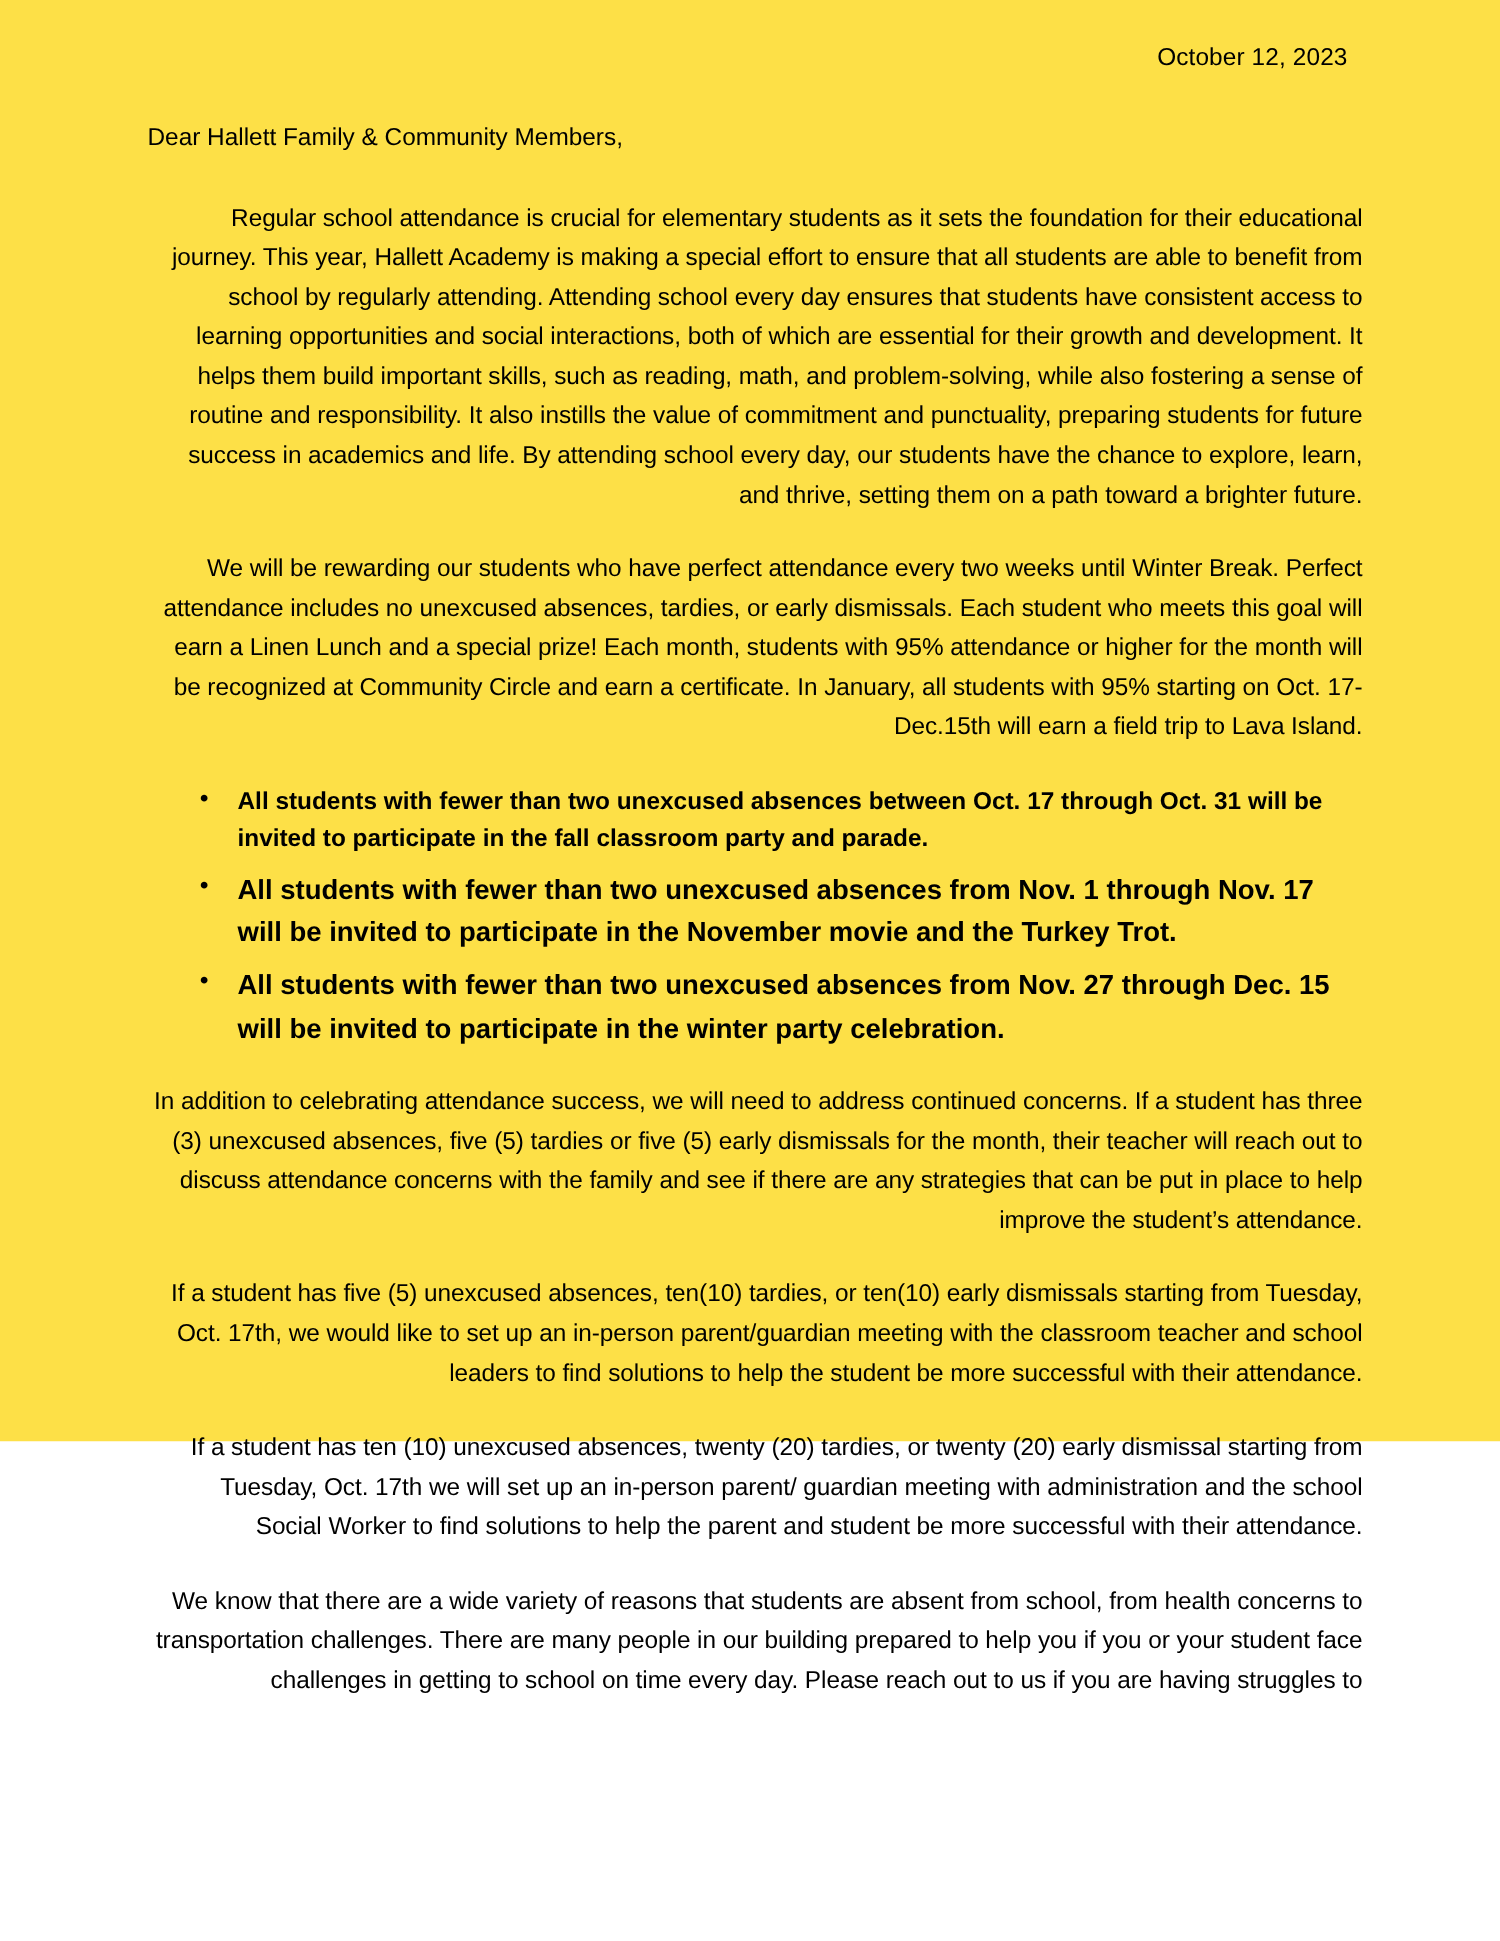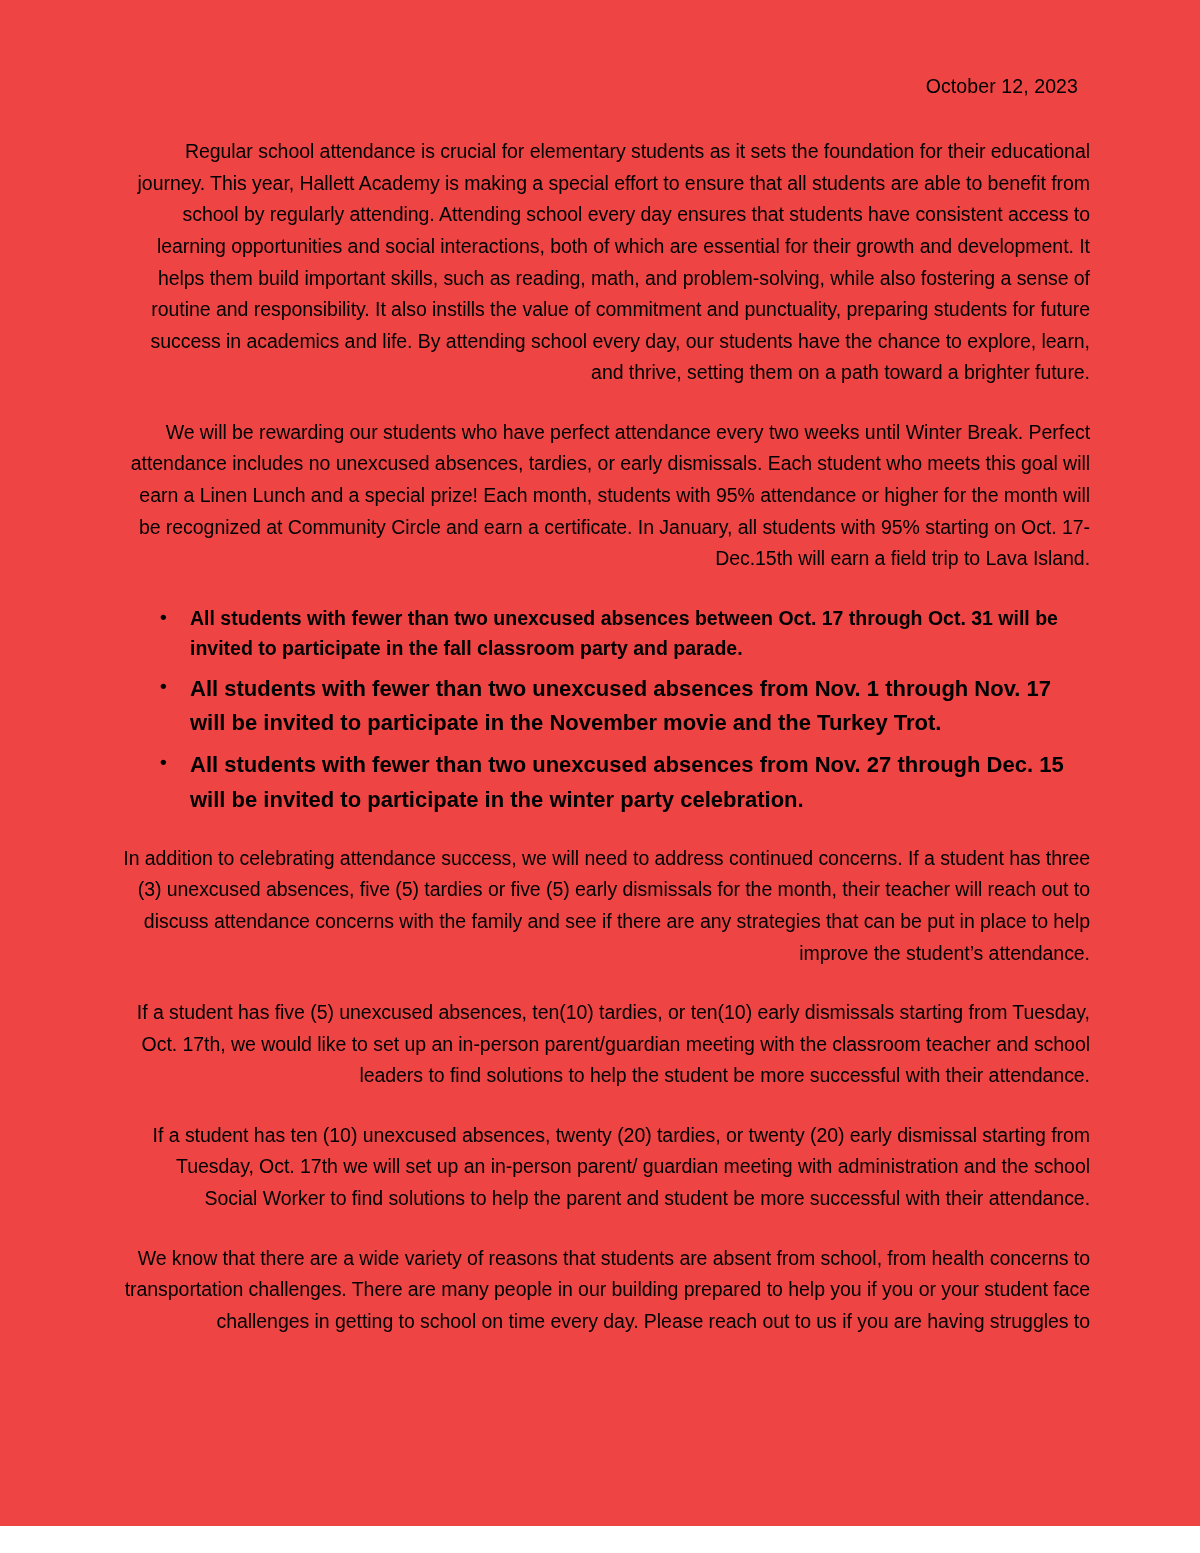--- a/index.html
+++ b/index.html
@@ -10,24 +10,24 @@
   body {
     width: 1200px;
     height: 1553px;
     font-family: "Liberation Sans", sans-serif;
     color: #000000;
     -webkit-font-smoothing: antialiased;
   }
   .page {
     position: relative;
     width: 1200px;
-    height: 1526px;
+    height: 1153px;
     box-sizing: border-box;
-    padding: 72px 110px 40px 118px;
-    background: #ef4444;
+    padding: 32px 110px 40px 118px;
+    background: #fde047;
   }
   .date-line {
     text-align: right;
     font-size: 19.5px;
     line-height: 1.45;
     margin: 0 12px 36px 0;
     letter-spacing: 0.1px;
   }
   .salutation {
     font-size: 19.5px;
@@ -76,20 +76,21 @@
     font-size: 22px;
   }
 </style>
 </head>
 <body>
 
 <div class="page">
 
   <div class="date-line">October 12, 2023</div>
 
+  <div class="salutation">Dear Hallett Family &amp; Community Members,</div>
 
   <p class="body-par">Regular school attendance is crucial for elementary students as it sets the foundation for their educational journey. This year, Hallett Academy is making a special effort to ensure that all students are able to benefit from school by regularly attending. Attending school every day ensures that students have consistent access to learning opportunities and social interactions, both of which are essential for their growth and development. It helps them build important skills, such as reading, math, and problem-solving, while also fostering a sense of routine and responsibility. It also instills the value of commitment and punctuality, preparing students for future success in academics and life. By attending school every day, our students have the chance to explore, learn, and thrive, setting them on a path toward a brighter future.</p>
 
 
   <p class="body-par">We will be rewarding our students who have perfect attendance every two weeks until Winter Break. Perfect attendance includes no unexcused absences, tardies, or early dismissals. Each student who meets this goal will earn a Linen Lunch and a special prize! Each month, students with 95% attendance or higher for the month will be recognized at Community Circle and earn a certificate. In January, all students with 95% starting on Oct. 17-Dec.15th will earn a field trip to Lava Island.</p>
 
 
   <ul class="bullets">
     <li class="first">All students with fewer than two unexcused absences between Oct. 17 through Oct. 31 will be invited to participate in the fall classroom party and parade.</li>
     <li class="rest">All students with fewer than two unexcused absences from Nov. 1 through Nov. 17 will be invited to participate in the November movie and the Turkey Trot.</li>

